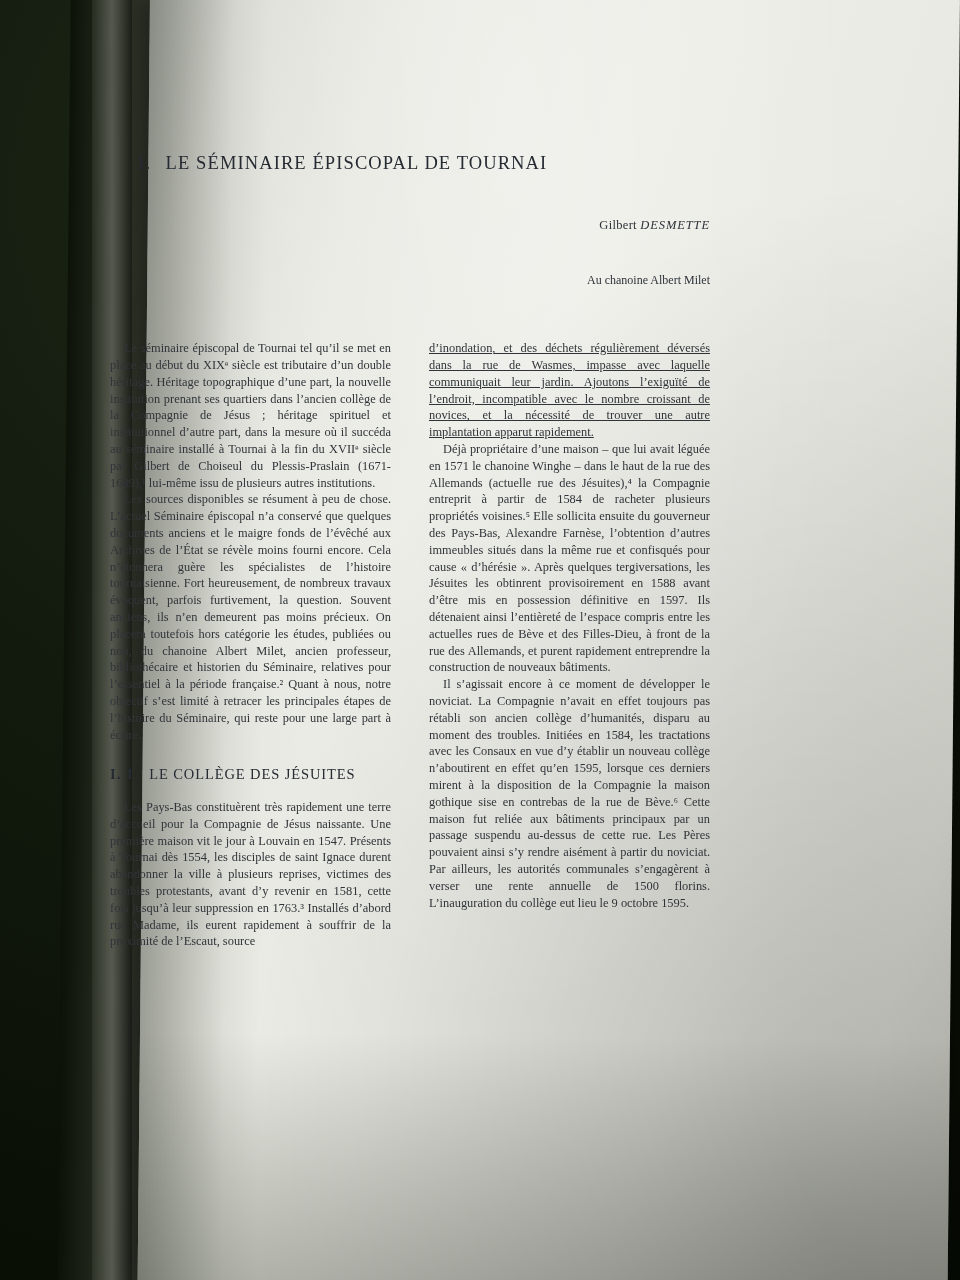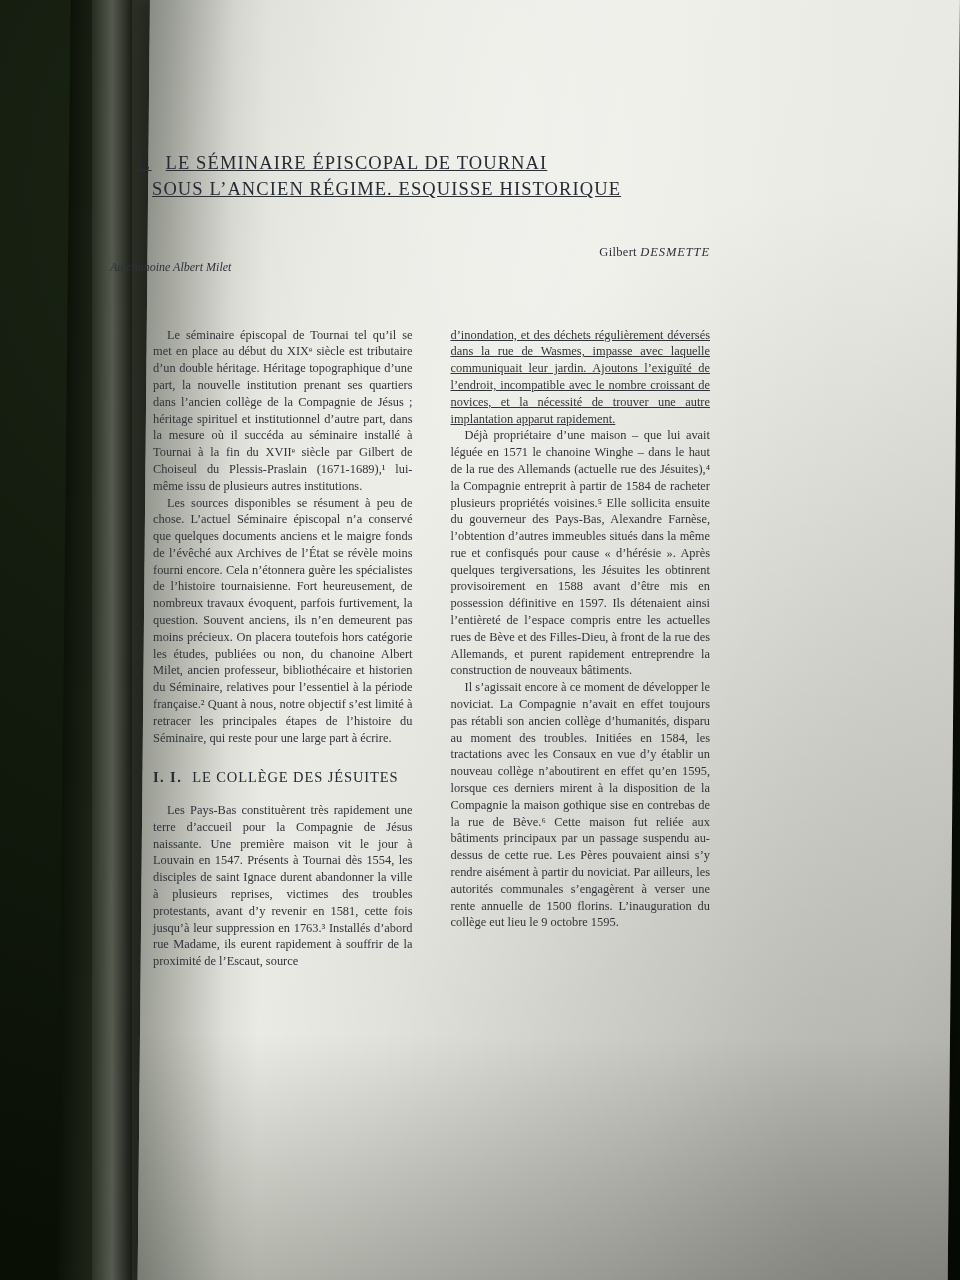--- a/index.html
+++ b/index.html
@@ -93,21 +93,20 @@
     position: absolute;
     left: 110px;
     top: 150px;
     width: 600px;
     color: #2b2f34;
   }
 
   
   .title-block {
     margin-bottom: 40px;
-    text-decoration: underline;
   }
   .title-line {
     font-variant: small-caps;
     font-size: 18.5px;
     letter-spacing: 1.1px;
     color: #262b33;
     line-height: 1.42;
     text-align: left;
   }
   .chapter-num {
@@ -121,32 +120,31 @@
   .author {
     text-align: right;
     font-size: 12.5px;
     margin-top: 42px;
     color: #2c3038;
     letter-spacing: .3px;
   }
   .author .sc { font-variant: small-caps; letter-spacing: .9px; font-style: italic; }
 
   .dedication {
-    text-align: left;
-    font-style: italic;
+    text-align: right;
     font-size: 12px;
+    margin-top: 40px;
     color: #2e323a;
   }
 
   
   .columns {
     margin-top: 52px;
     display: flex;
     gap: 38px;
-    margin-left: 43px;
   }
   .col {
     width: 287px;
     font-size: 12.4px;
     line-height: 1.355;
     text-align: justify;
     color: #303439;
     hyphens: manual;
   }
   .col p {
@@ -176,21 +174,20 @@
 
   <div id="page"></div>
   <div id="page-glow"></div>
 
   <div class="content">
 
     <div class="title-block">
       <div class="title-line l1">
         <span class="chapter-num">I.</span><span>LE SÉMINAIRE ÉPISCOPAL DE TOURNAI</span>
       </div>
-      <div class="title-line l2">SOUS L’ANCIEN RÉGIME. ESQUISSE HISTORIQUE</div>
     </div>
 
     <div class="author">
       <span>Gilbert </span><span class="sc">DESMETTE</span>
     </div>
 
     <div class="dedication">Au chanoine Albert Milet</div>
 
     <div class="columns">
 

